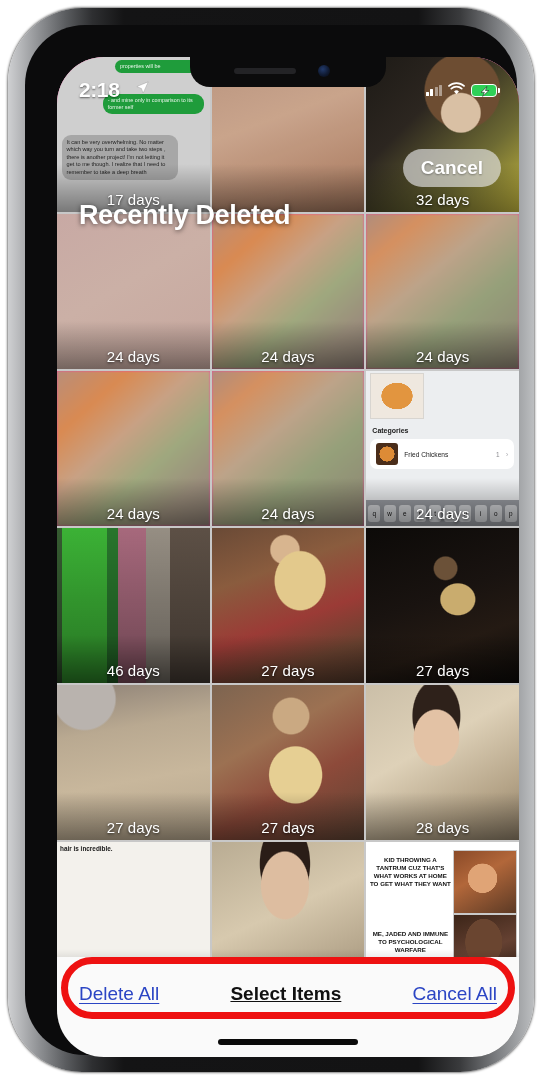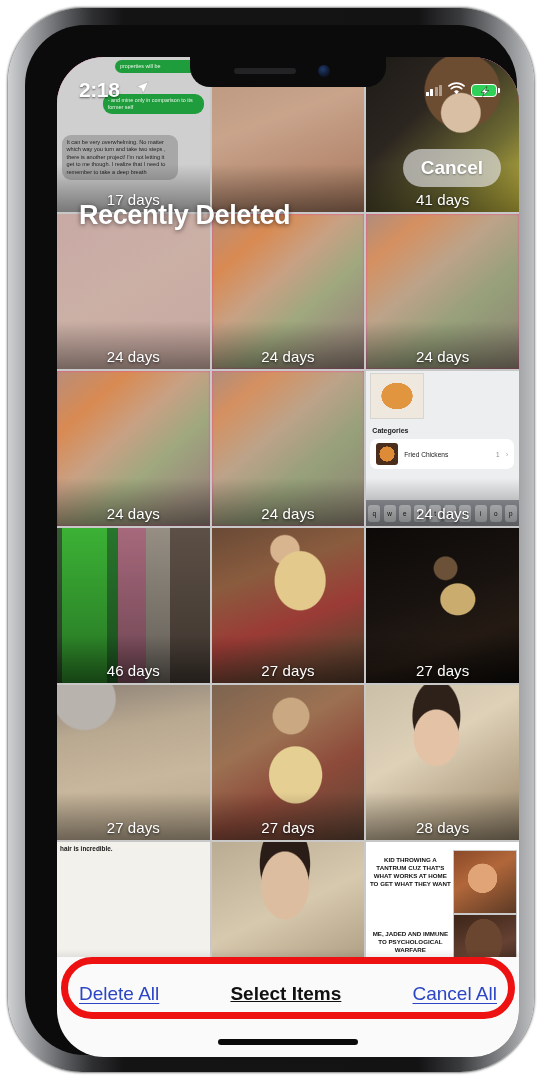--- a/index.html
+++ b/index.html
@@ -164,21 +164,21 @@
             <div class="cell-shade"></div>
             <div class="photo-caption">17 days</div>
           </div>
           <div class="photo-cell">
             <div class="art art-skin"></div>
             <div class="cell-shade"></div>
           </div>
           <div class="photo-cell">
             <div class="art art-person"></div>
             <div class="cell-shade"></div>
-            <div class="photo-caption">41 days</div>
+            <div class="photo-caption">32 days</div>
           </div>
           <div class="photo-cell">
             <div class="art art-blur-pink"></div>
             <div class="cell-shade"></div>
             <div class="photo-caption">24 days</div>
           </div>
           <div class="photo-cell">
             <div class="art art-blur-orange"></div>
             <div class="cell-shade"></div>
             <div class="photo-caption">24 days</div>

